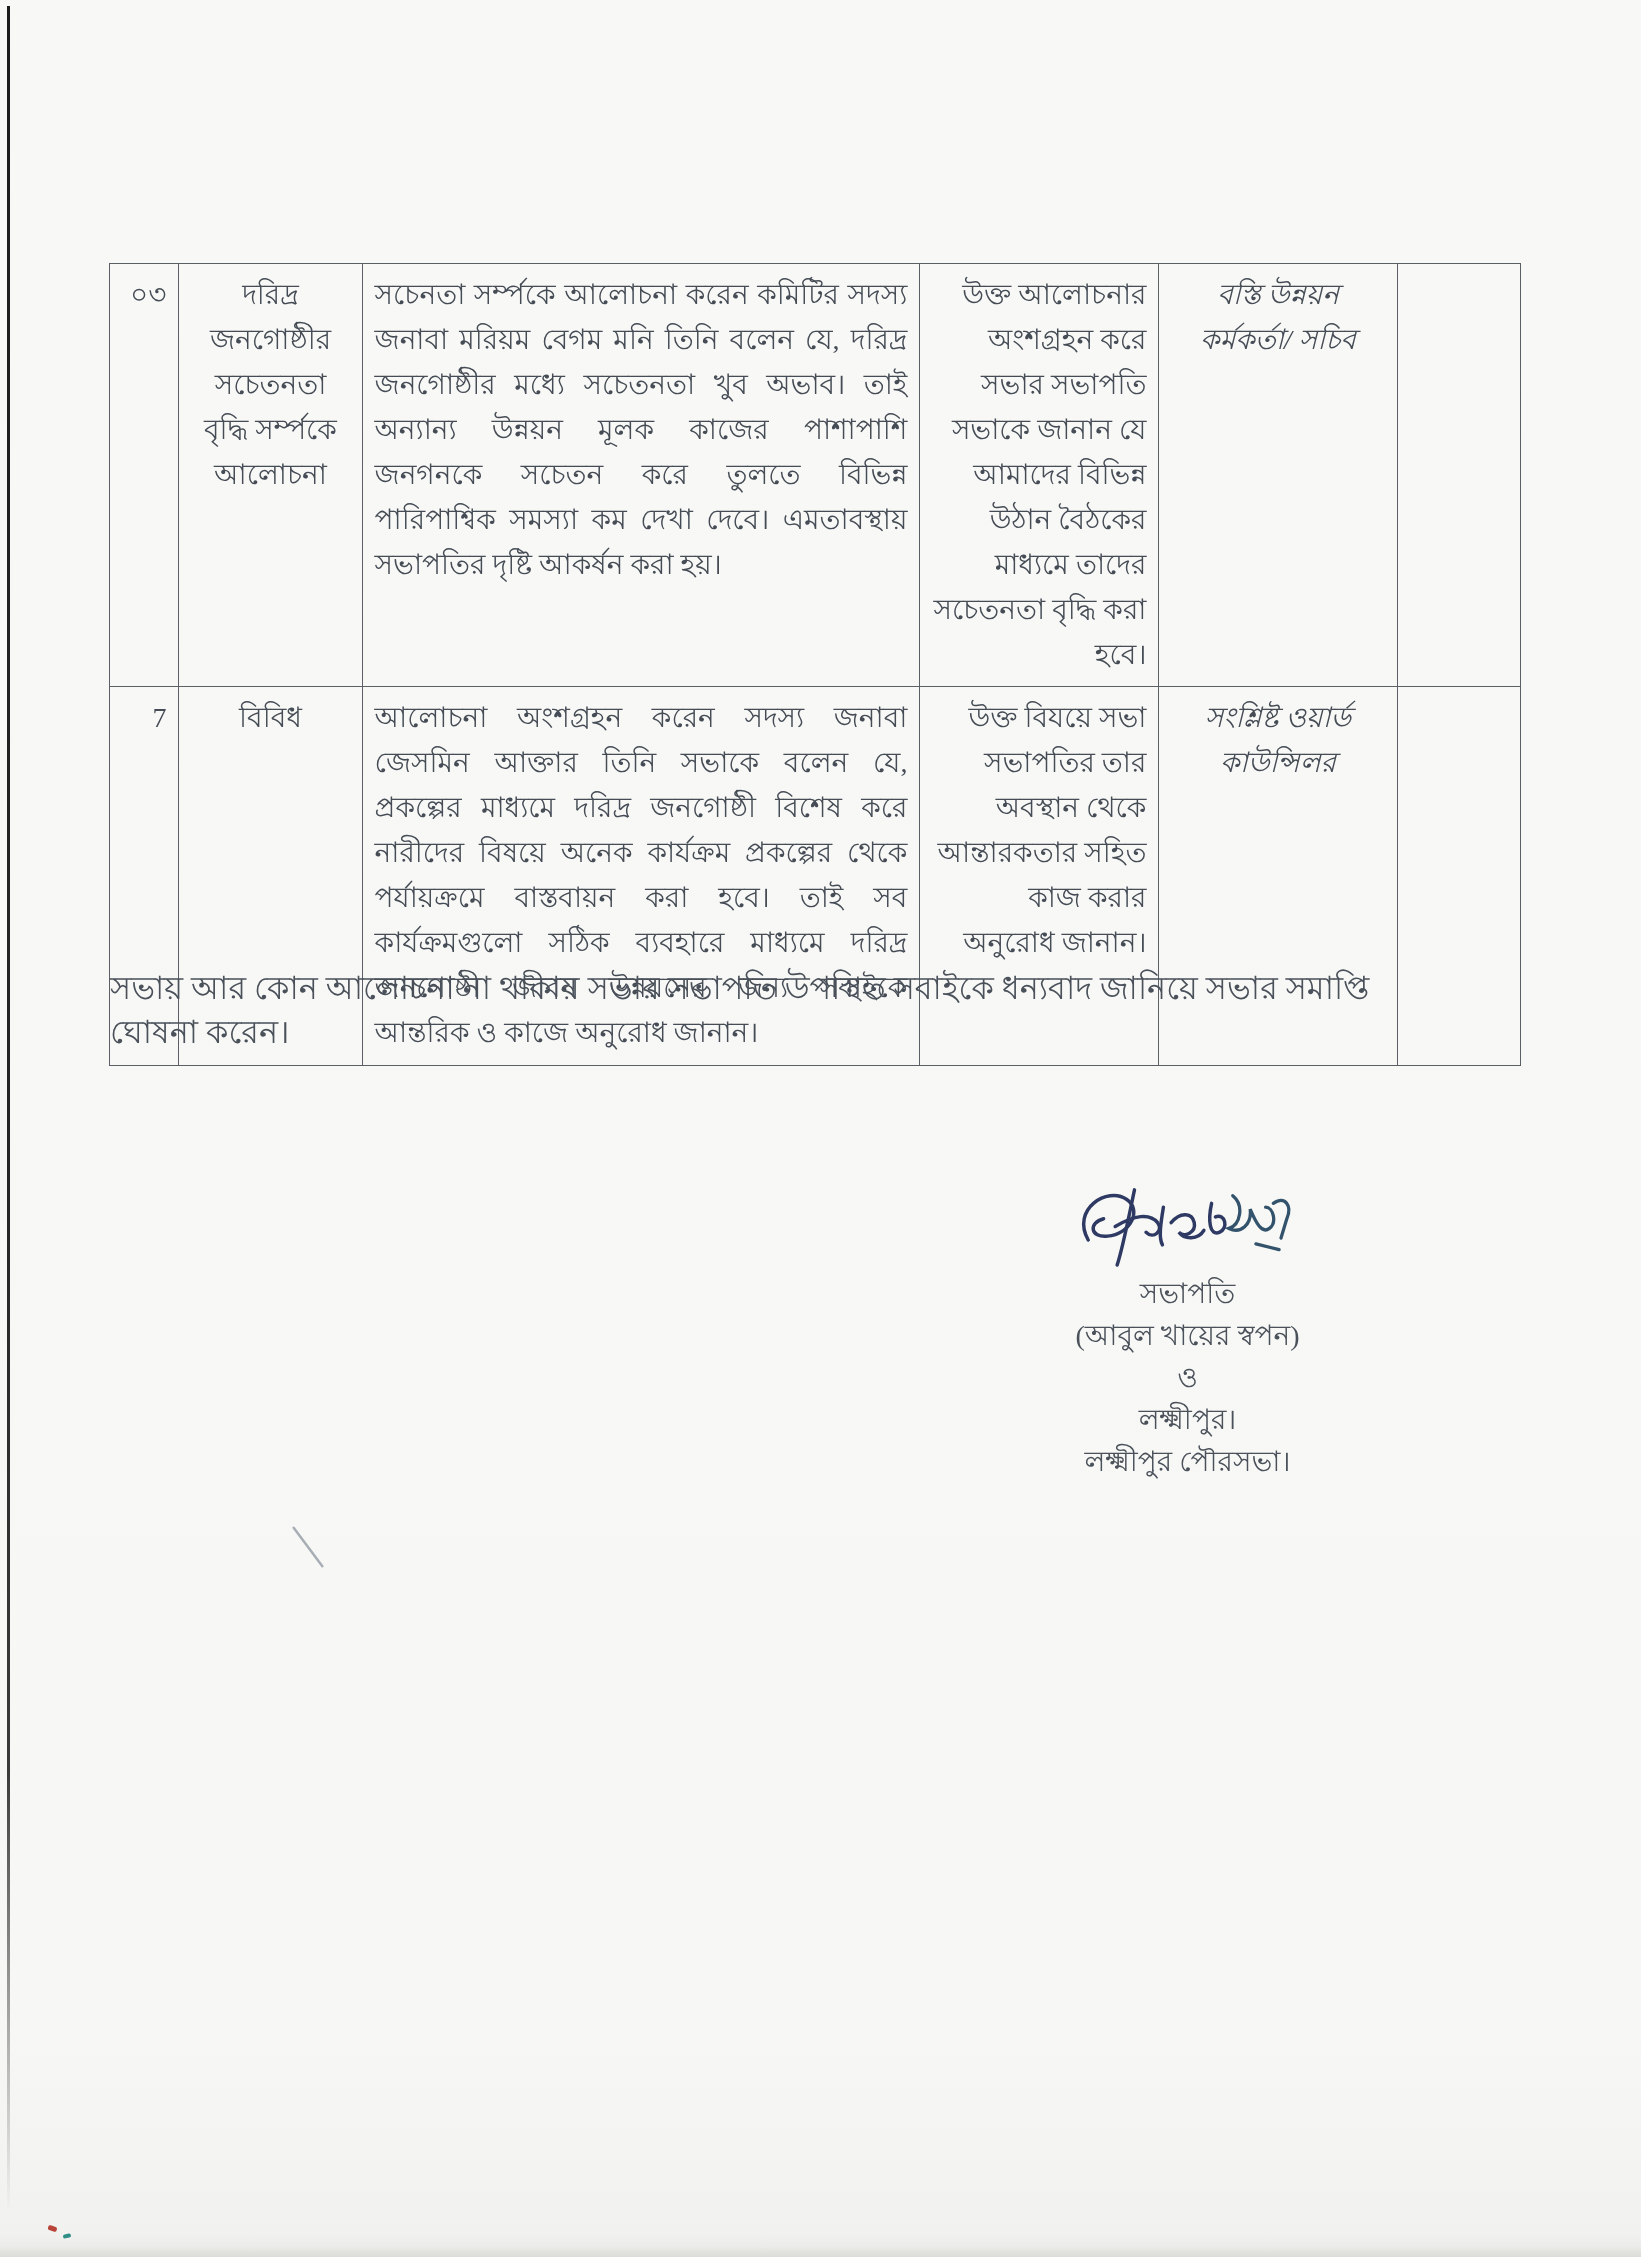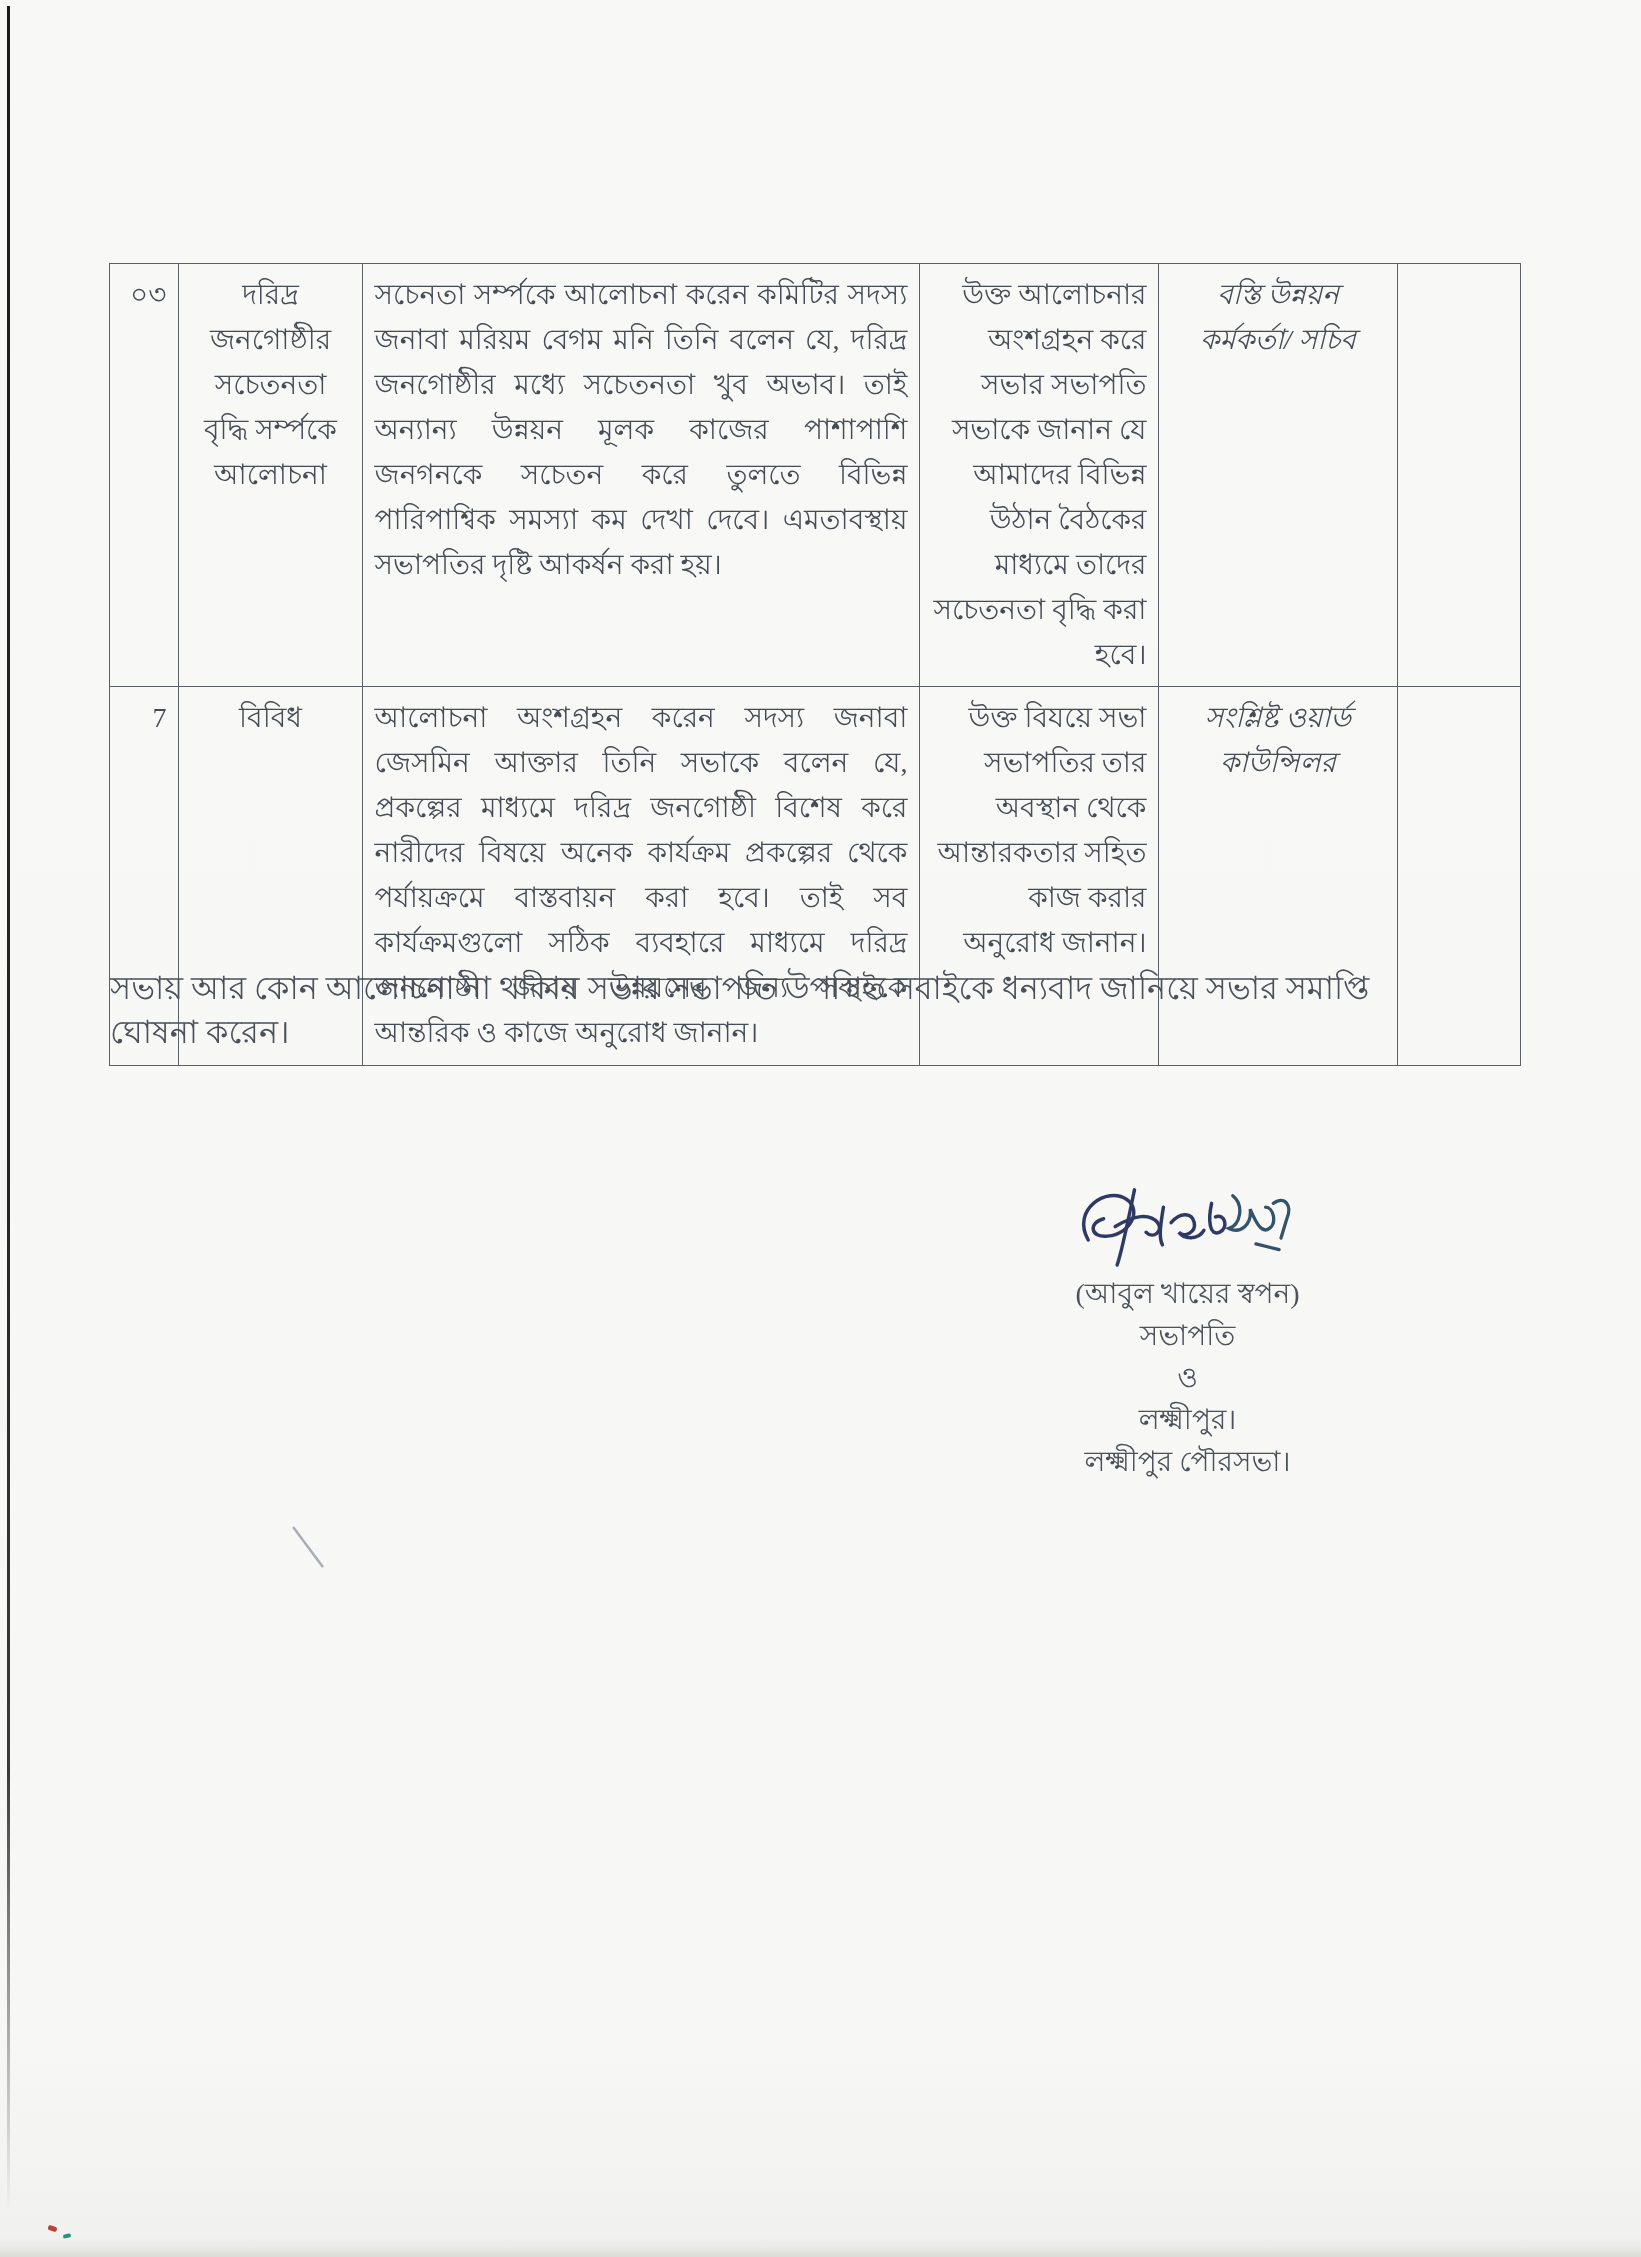--- a/index.html
+++ b/index.html
@@ -116,22 +116,22 @@
           <path d="M108,44 C118,32 130,34 132,44 C134,54 122,60 116,54 C122,62 136,62 142,52"></path>
           <path d="M150,24 C146,42 148,58 158,54 C168,50 164,34 154,38"></path>
         </g>
         <g stroke="#32536b" stroke-width="3.4" stroke-linecap="round" fill="none">
           <path d="M172,16 C184,26 180,46 168,50 C180,56 192,46 190,30 C196,44 202,56 210,50 C218,44 214,28 206,28"></path>
           <path d="M214,24 C226,16 234,26 228,40 L222,60"></path>
           <path d="M196,66 L220,72"></path>
         </g>
       </svg>
     </div>
+    <div class="sig-line">সভাপতি</div>
     <div class="sig-line">(আবুল খায়ের স্বপন)</div>
-    <div class="sig-line">সভাপতি</div>
     <div class="sig-line">ও</div>
     <div class="sig-line">লক্ষ্মীপুর।</div>
     <div class="sig-line">লক্ষ্মীপুর পৌরসভা।</div>
   </div>
 
   <div class="pen-mark">
     <svg width="44" height="50" viewBox="0 0 46 52" fill="none">
       <path d="M8,6 Q20,22 38,46" stroke="#a8aeb5" stroke-width="2.6" stroke-linecap="round" fill="none"></path>
     </svg>
   </div>

